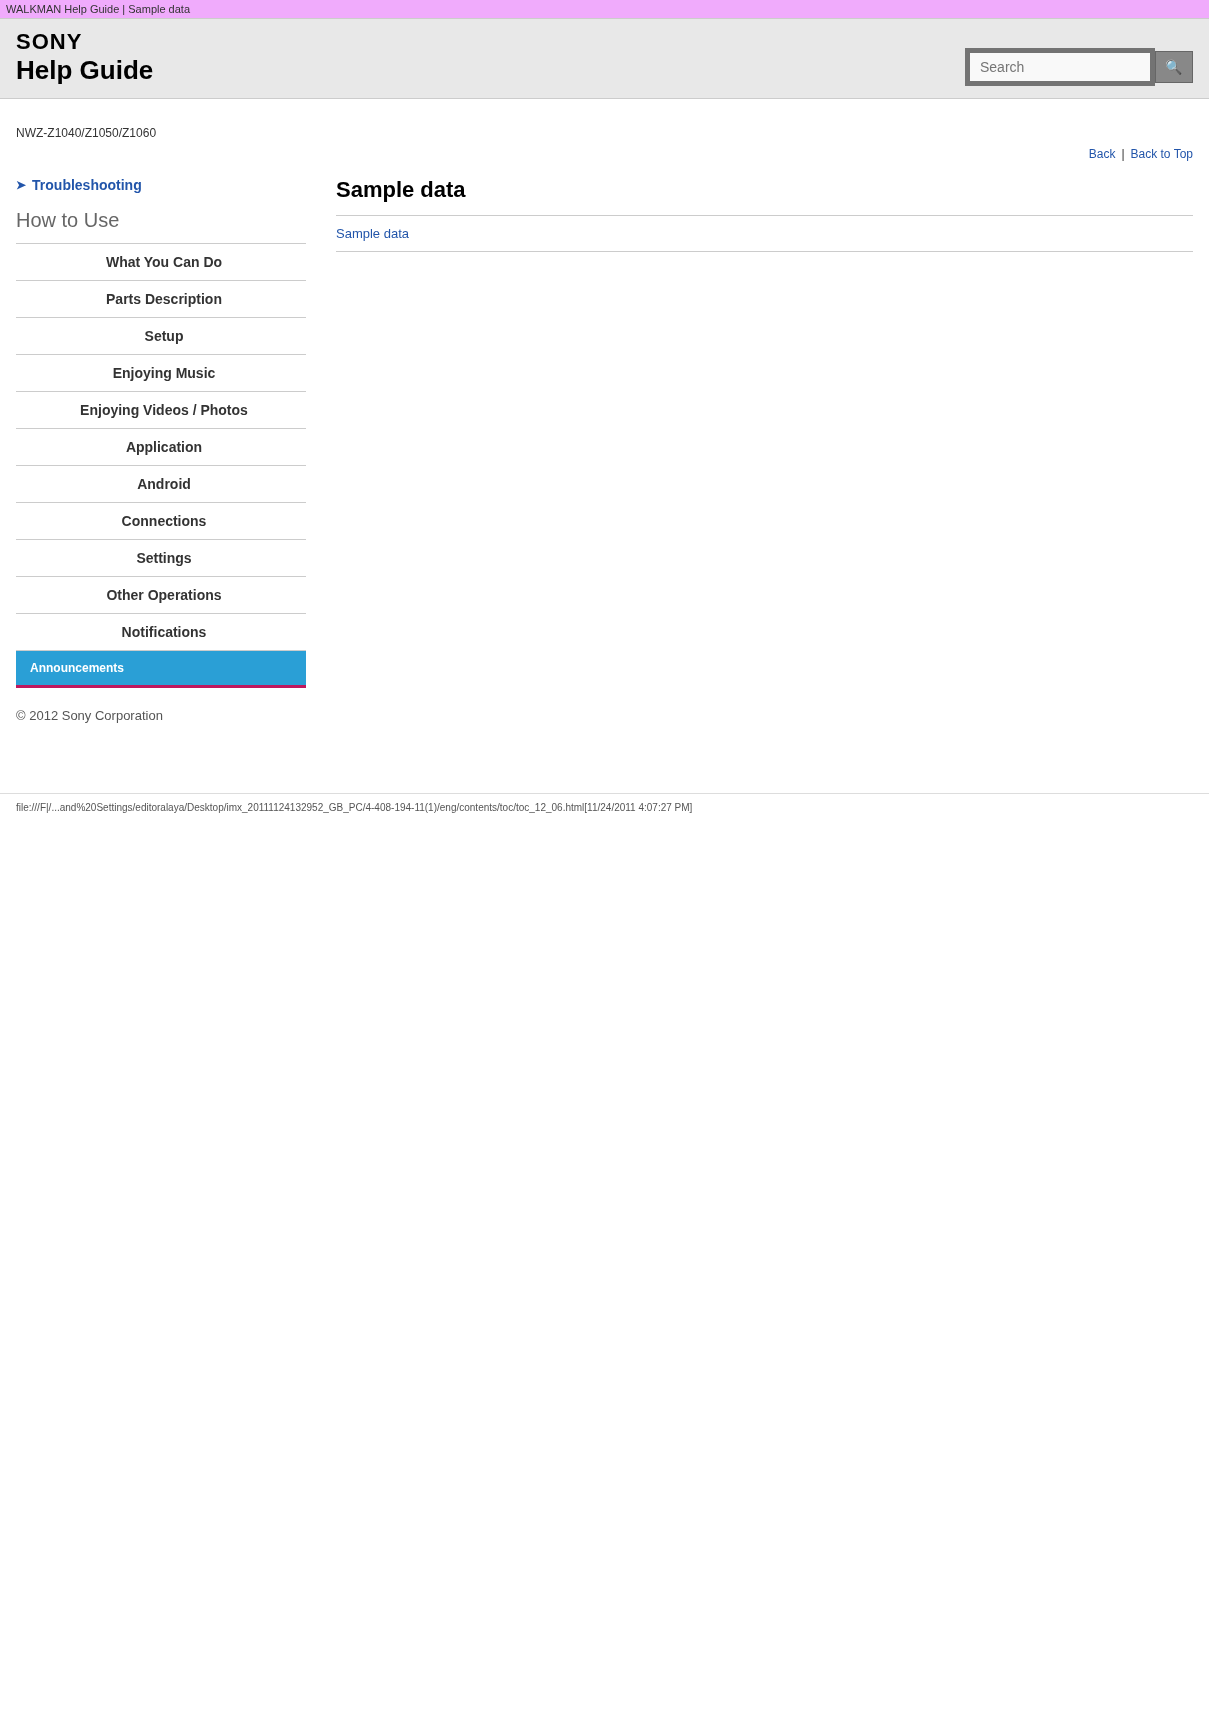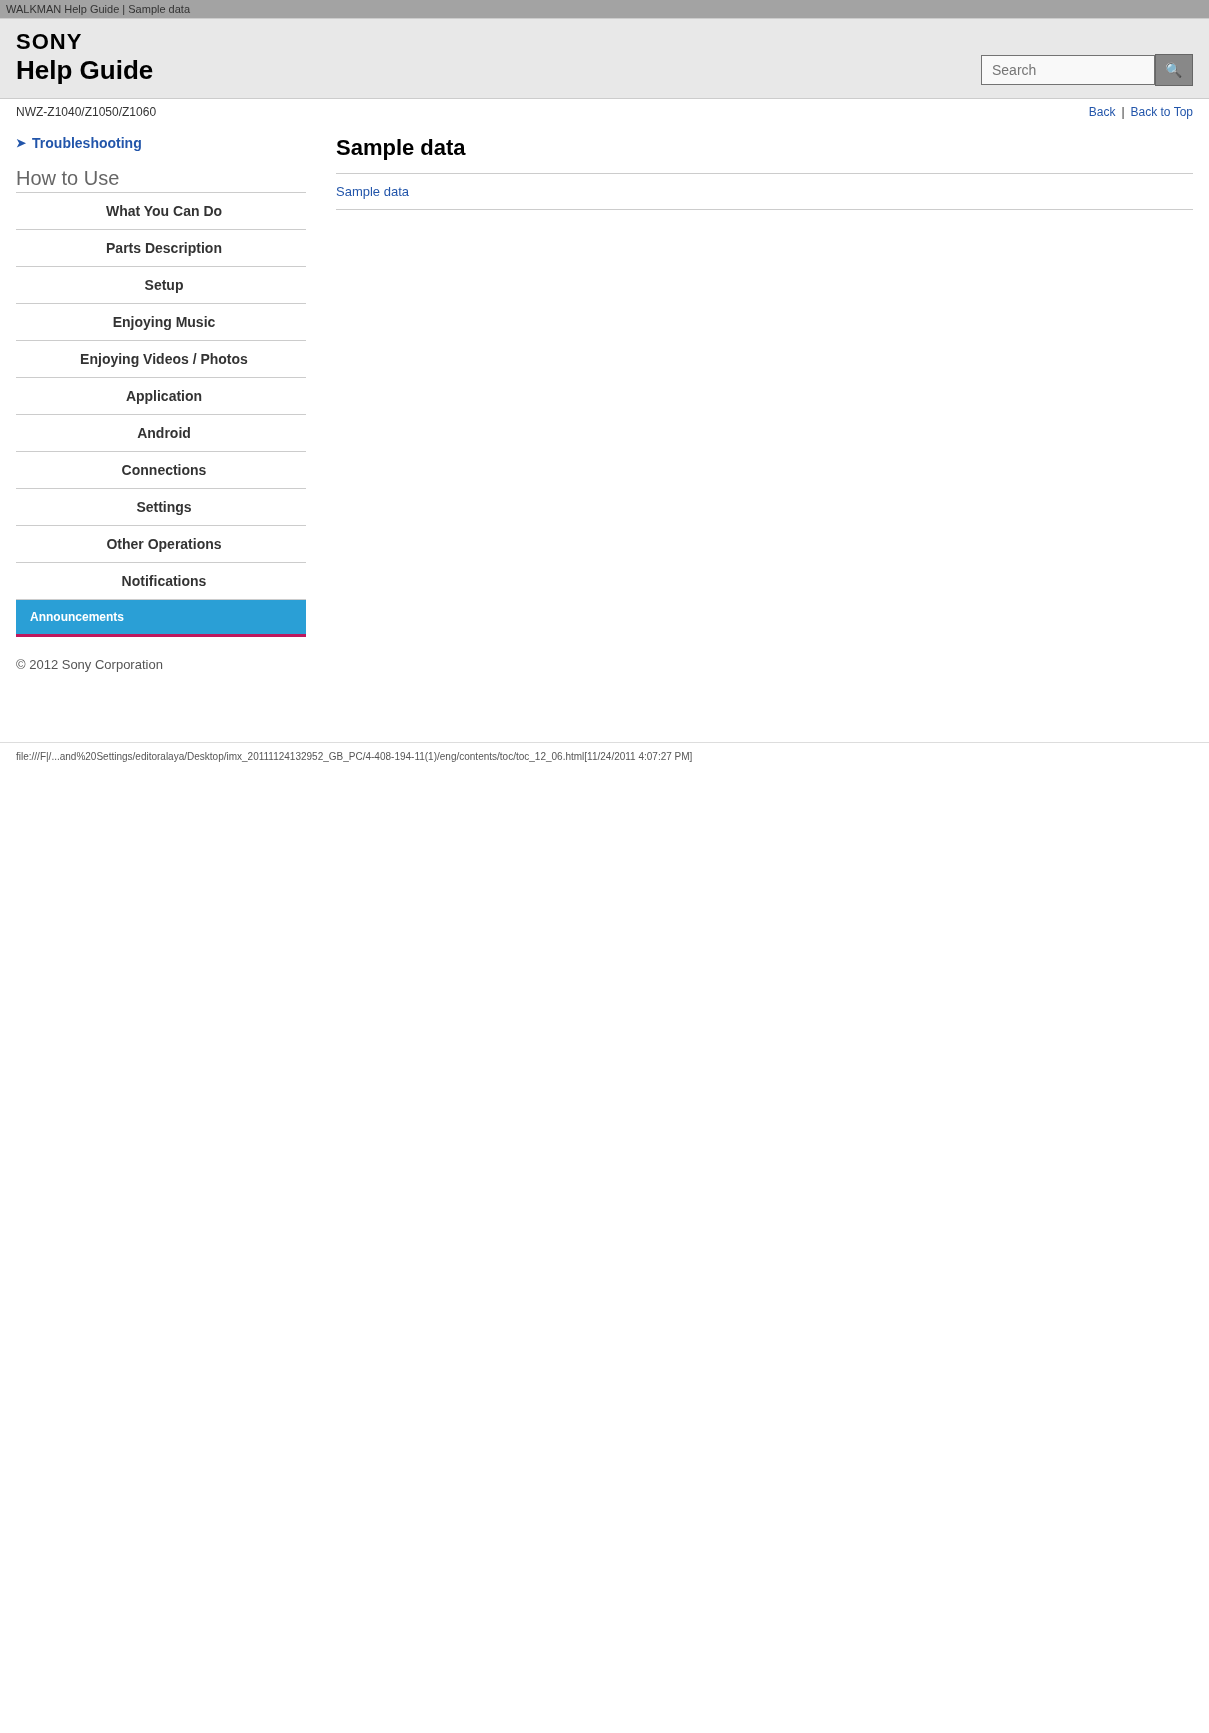--- a/index.html
+++ b/index.html
@@ -5,21 +5,21 @@
   <style>
     * { margin: 0; padding: 0; box-sizing: border-box; }
     body { font-family: Arial, Helvetica, sans-serif; font-size: 13px; color: #333; background: #fff; }
 
     
     #title-bar {
       font-size: 11px;
       color: #333;
       padding: 3px 6px;
       border-bottom: 1px solid #ccc;
-      background: #a3a3a3;
+      background: #f0abfc;
     }
 
     
     #header {
       background: #e8e8e8;
       padding: 10px 16px 12px 16px;
       display: flex;
       align-items: flex-end;
       justify-content: space-between;
       border-bottom: 1px solid #ccc;
@@ -35,24 +35,24 @@
     #help-guide-title {
       font-size: 26px;
       font-weight: bold;
       color: #000;
     }
     #search-area {
       display: flex;
       align-items: center;
     }
     #search-input {
-      width: 174px;
+      width: 190px;
       padding: 6px 10px;
       font-size: 14px;
-      border: 1px solid #737373;
+      border: 5px solid #737373;
       background: #f9f9f9;
       color: #999;
       outline: none;
     }
     #search-button {
       width: 38px;
       height: 32px;
       background: #888;
       border: 1px solid #666;
       cursor: pointer;
@@ -68,21 +68,21 @@
 
     
     #sub-header {
       display: flex;
       justify-content: space-between;
       align-items: center;
       padding: 6px 16px;
       font-size: 12px;
     }
     #model-number { color: #333; }
-    #nav-links { display: flex; gap: 6px; }
+    #nav-links { display: flex; gap: 6px; margin-top: 42px; }
     #nav-links a { color: #2255aa; text-decoration: none; font-size: 12px; }
     #nav-separator { color: #333; }
 
     
     #main-layout {
       display: flex;
       padding: 10px 16px;
       gap: 0;
     }
 
@@ -107,21 +107,21 @@
     }
     #chevron-icon {
       color: #2255aa;
       font-size: 12px;
     }
 
     #how-to-use-label {
       font-size: 20px;
       color: #666;
       font-weight: normal;
-      margin-bottom: 2px;
+      margin-bottom: 11px;
     }
 
     .sidebar-divider {
       border: none;
       border-top: 1px solid #ccc;
       margin: 0;
     }
 
     .sidebar-item {
       display: block;

